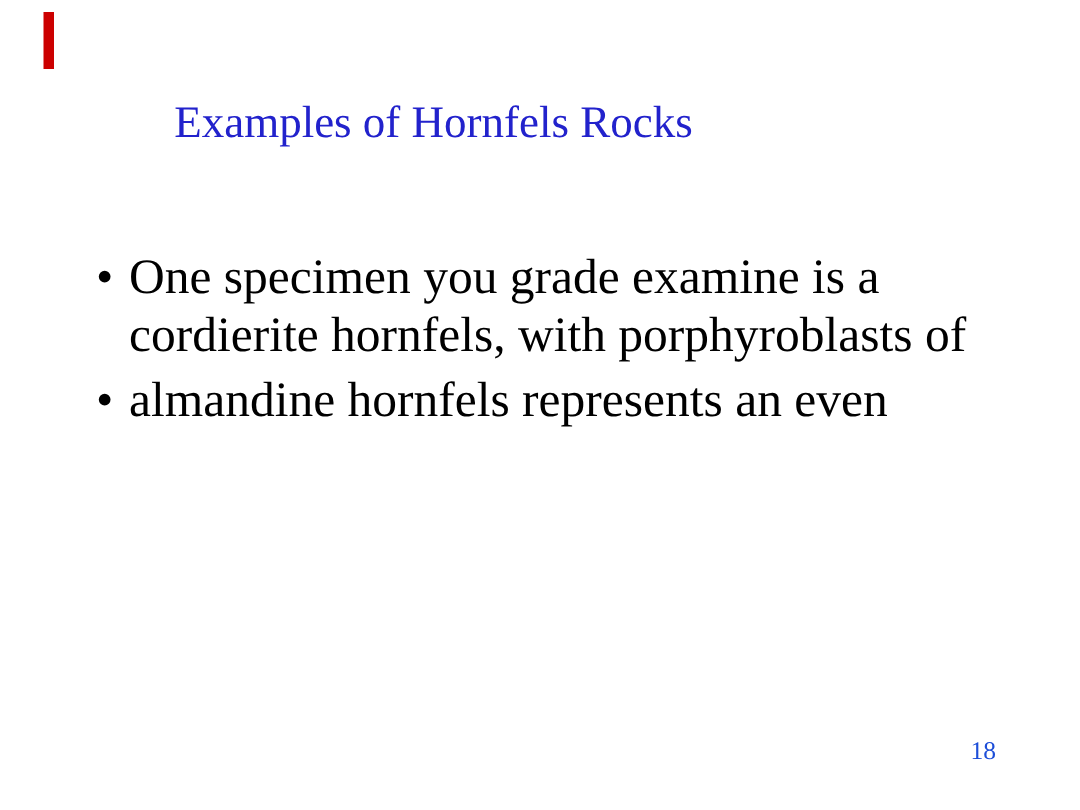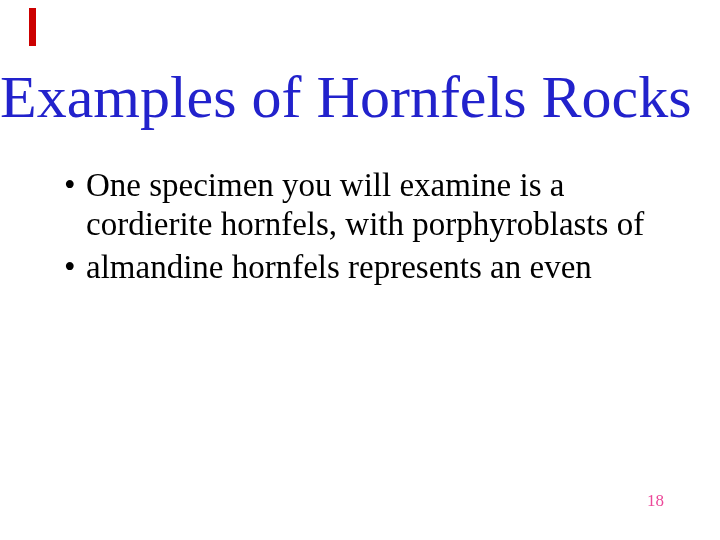--- a/index.html
+++ b/index.html
@@ -22,21 +22,21 @@
     width: 7px;
     height: 38px;
   }
   .slide-title {
     position: absolute;
     top: 66px;
     left: 0;
     width: 578px;
     margin: 0;
     text-align: center;
-    font-size: 60px;
+    font-size: 30px;
     font-weight: normal;
     line-height: 1.05;
     white-space: nowrap;
   }
   .bullet-list {
     position: absolute;
     left: 64px;
     top: 166px;
     width: 620px;
     font-size: 33px;
@@ -80,29 +80,29 @@
 
   <div class="accent-bar" style="background: rgb(204, 0, 0);"></div>
 
   <h1 class="slide-title" style="color: rgb(34, 34, 204);">Examples of Hornfels Rocks</h1>
 
   <div class="bullet-list" style="color: rgb(0, 0, 0);">
 
     <div class="bullet-item">
       <span class="bullet-marker">•</span>
       <span class="bullet-text">
-        <span class="bullet-line">One specimen you will examine is a</span>
+        <span class="bullet-line">One specimen you grade examine is a</span>
         <span class="bullet-line">cordierite hornfels, with porphyroblasts of</span>
       </span>
     </div>
 
     <div class="bullet-item">
       <span class="bullet-marker">•</span>
       <span class="bullet-text">
         <span class="bullet-line">almandine hornfels represents an even</span>
       </span>
     </div>
 
   </div>
 
-  <div class="page-number" style="color: #ec4899;">18</div>
+  <div class="page-number" style="color: #1d4ed8;">18</div>
 
 </div>
 
 </body></html>

